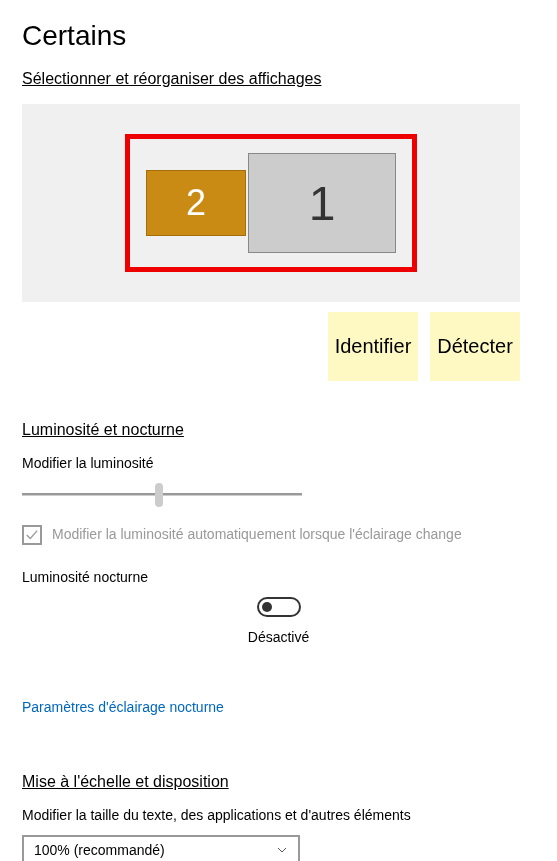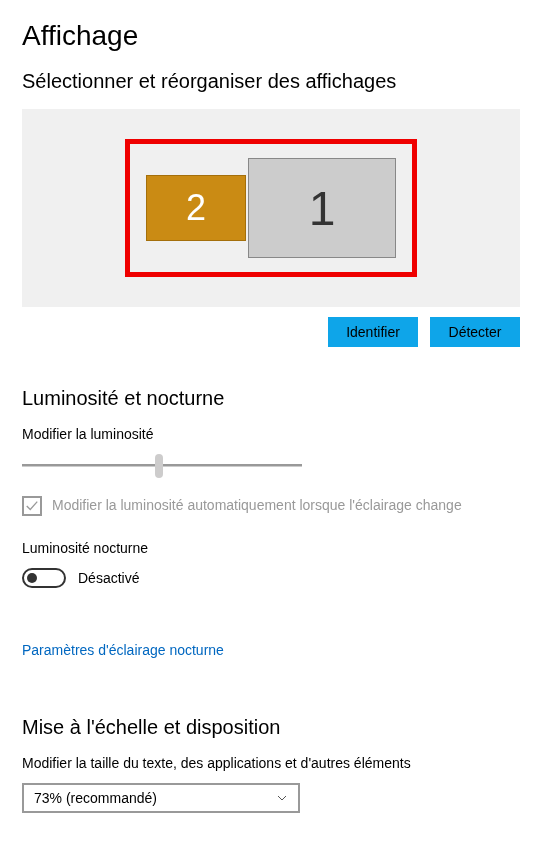--- a/index.html
+++ b/index.html
@@ -13,23 +13,24 @@
       padding: 20px 22px;
       width: 557px;
       color: #000;
     }
     .page-title {
       font-size: 28px;
       font-weight: 400;
       margin-bottom: 18px;
     }
     .section-title {
-      font-size: 20px;
+      font-size: 16px;
       font-weight: 400;
       margin-bottom: 16px;
+      text-decoration: underline;
     }
     .description {
       font-size: 14px;
       line-height: 1.4;
       margin-bottom: 18px;
     }
     .display-arrange-area {
       background: #f0f0f0;
       height: 198px;
       display: flex;
@@ -69,24 +70,24 @@
       font-size: 48px;
     }
     .button-row {
       display: flex;
       justify-content: flex-end;
       gap: 12px;
       margin-bottom: 40px;
       width: 498px;
     }
     .btn {
-      background: #0ea5e9;
+      background: #fef9c3;
       border: none;
-      padding: 7px 0;
-      font-size: 14px;
+      padding: 23px 0;
+      font-size: 20px;
       width: 90px;
       text-align: center;
       cursor: pointer;
     }
     .subsection {
       margin-bottom: 24px;
     }
     .field-label {
       font-size: 14px;
       margin-bottom: 12px;
@@ -143,20 +144,21 @@
     .checkbox-label {
       font-size: 14px;
       color: #999;
       line-height: 1.4;
     }
     .toggle-row {
       display: flex;
       align-items: center;
       gap: 12px;
       margin-bottom: 18px;
+      flex-direction: column;
     }
     .toggle {
       width: 44px;
       height: 20px;
       border: 2px solid #333;
       border-radius: 10px;
       position: relative;
       cursor: pointer;
     }
     .toggle-knob {
@@ -193,21 +195,21 @@
       width: 12px;
       height: 12px;
     }
     .section-block {
       margin-bottom: 20px;
     }
   </style>
 </head>
 <body>
 
-<h1 class="page-title">Affichage</h1>
+<h1 class="page-title">Certains</h1>
 
 <div class="section-block">
   <h2 class="section-title">Sélectionner et réorganiser des affichages</h2>
 
   <div class="display-arrange-area">
     <div class="red-box">
       <div class="monitor monitor-2">2</div>
       <div class="monitor monitor-1">1</div>
     </div>
   </div>
@@ -248,18 +250,18 @@
       <span class="toggle-label">Désactivé</span>
     </div>
     <a class="link">Paramètres d'éclairage nocturne</a>
   </div>
 </div>
 
 <div class="section-block">
   <h2 class="section-title">Mise à l'échelle et disposition</h2>
   <p class="field-label">Modifier la taille du texte, des applications et d'autres éléments</p>
   <div class="dropdown">
-    <span>73% (recommandé)</span>
+    <span>100% (recommandé)</span>
     <svg class="chevron" viewBox="0 0 12 12">
       <path d="M2 4 L6 8 L10 4" stroke="#555" stroke-width="1" fill="none"></path>
     </svg>
   </div>
 </div>
 
 </body></html>

